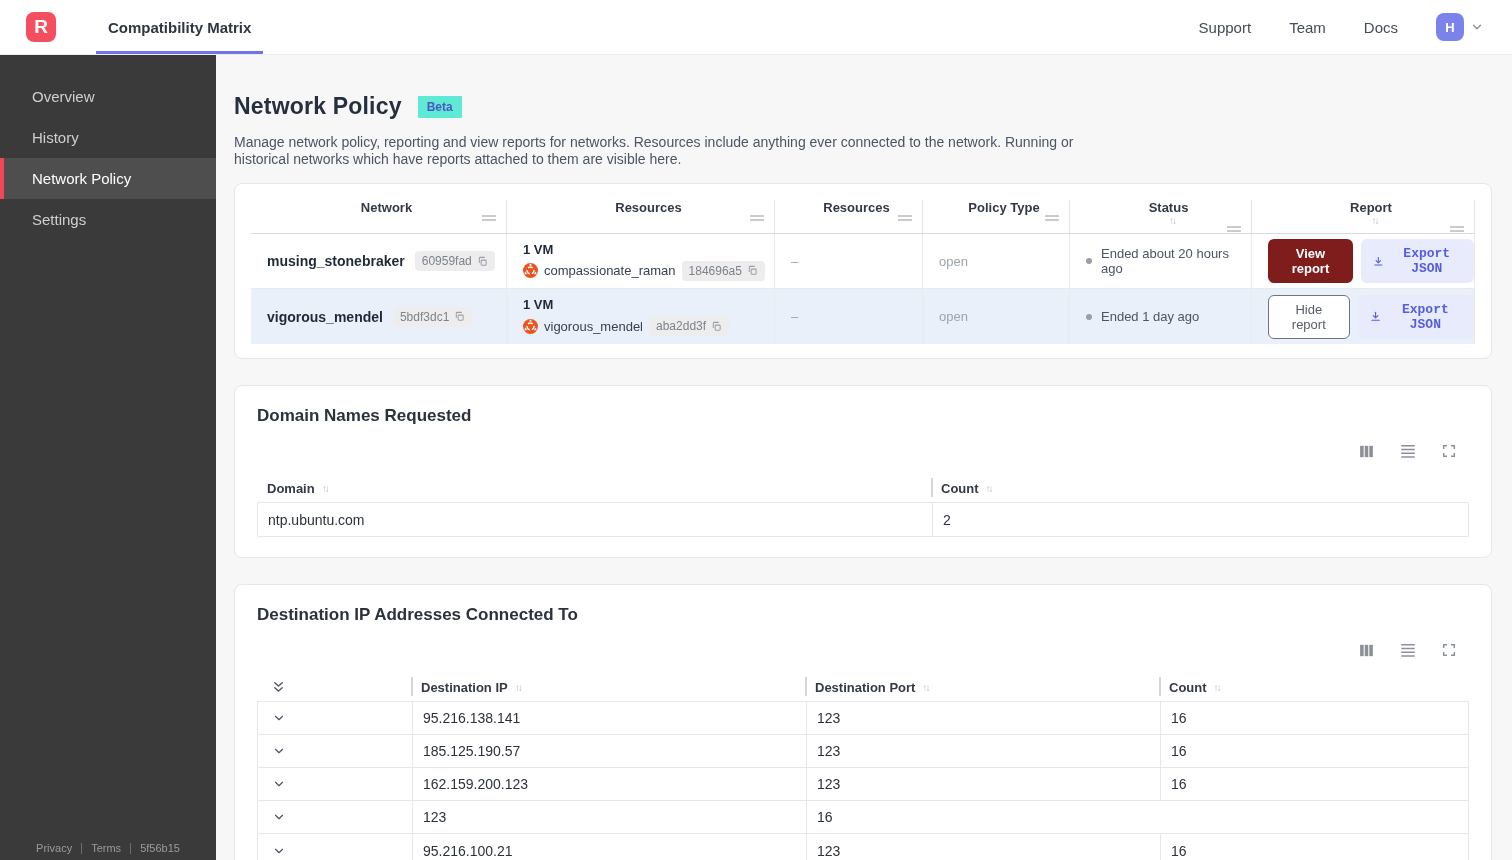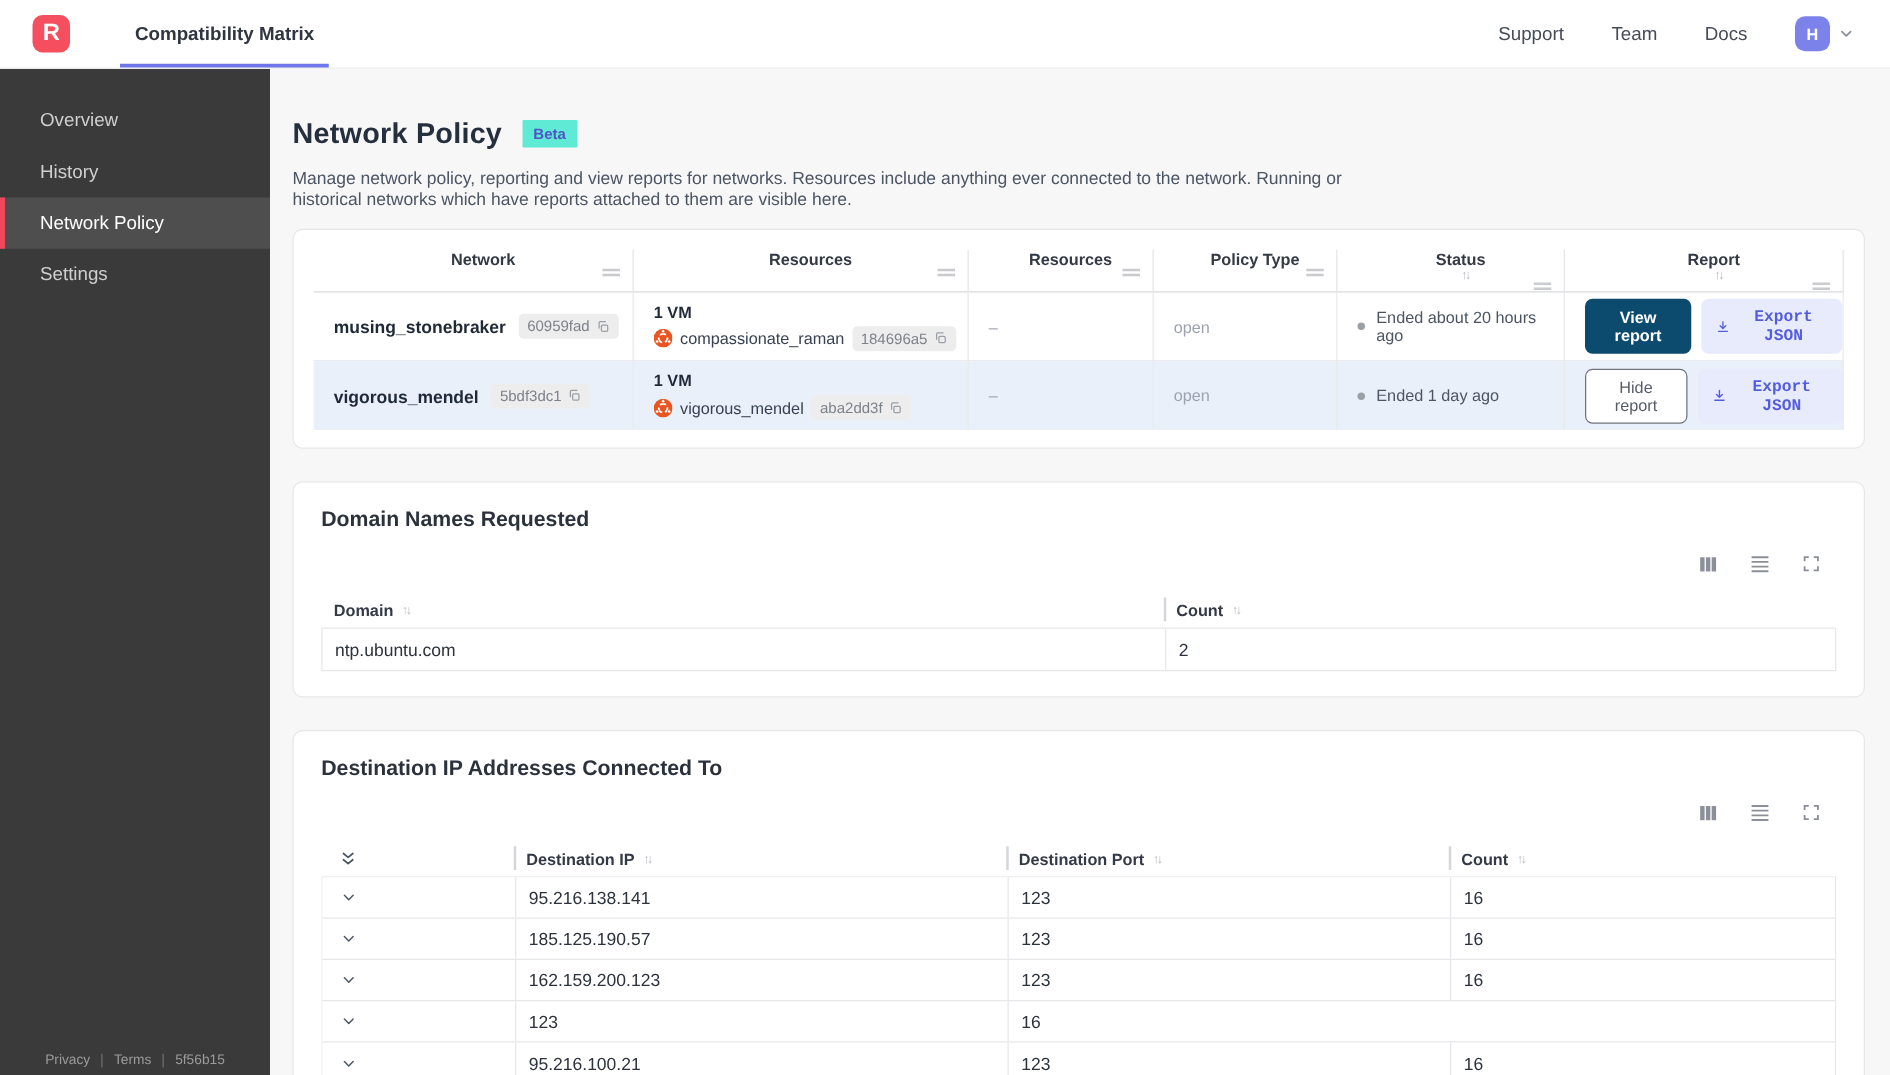--- a/index.html
+++ b/index.html
@@ -55,21 +55,21 @@
   .nt-cell + .nt-cell { border-left:1px solid #e9eaec; }
   .nt-cell:last-child { border-right:1px solid #e9eaec; }
   .net-name { font-size:14px; font-weight:bold; color:#1f2937; margin-right:10px; white-space:nowrap; }
   .id-badge { display:inline-flex; align-items:center; gap:5px; background:#ededee; color:#7d828a; font-size:12px; padding:3px 7px; border-radius:4px; white-space:nowrap; }
   .res-cell { flex-direction:column; align-items:flex-start; justify-content:center; gap:4px; }
   .vm-count { font-size:13px; font-weight:bold; color:#1f2937; }
   .vm-line { display:flex; align-items:center; gap:6px; font-size:13px; color:#374151; }
   .muted { color:#9ca3af; }
   .status-dot { width:6px; height:6px; border-radius:50%; background:#9aa0a6; margin-right:9px; flex-shrink:0; }
   .report-cell { gap:8px; }
-  .btn-primary { background:#0c4a6e; color:#fff; border:none; font-size:13px; font-weight:bold; padding:7px 13px; border-radius:6px; cursor:pointer; font-family:inherit; }
+  .btn-primary { background:#7f1d1d; color:#fff; border:none; font-size:13px; font-weight:bold; padding:7px 13px; border-radius:6px; cursor:pointer; font-family:inherit; }
   .btn-outline { background:#fff; color:#565d68; border:1px solid #6f757e; font-size:13px; padding:6px 12px; border-radius:6px; cursor:pointer; font-family:inherit; }
   .btn-export { display:inline-flex; align-items:center; gap:8px; background:#e8ebfb; color:#545ddd; border:none; font-size:13px; font-weight:bold; padding:7px 12px; border-radius:6px; cursor:pointer; font-family:Liberation Mono, monospace; }
 
   
   .rep-card { padding:20px 22px 20px; }
   .rep-title { font-size:17px; font-weight:bold; color:#2b323c; }
   .rep-toolbar { display:flex; justify-content:flex-end; align-items:center; gap:24px; margin-top:16px; margin-bottom:14px; padding-right:12px; }
   .tool-icon { cursor:pointer; display:flex; }
 
   .gt-header { display:grid; }

